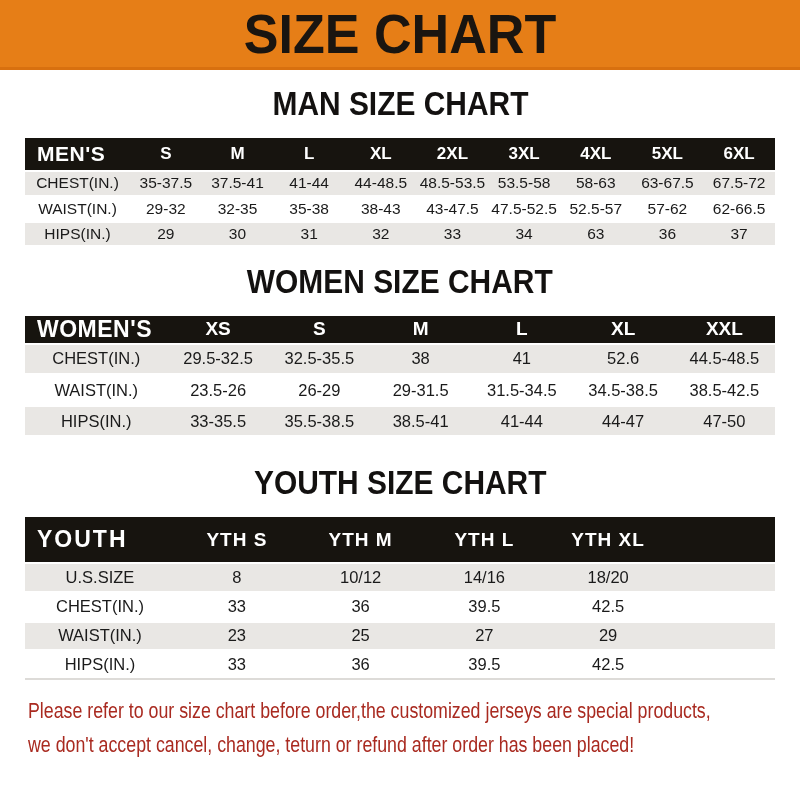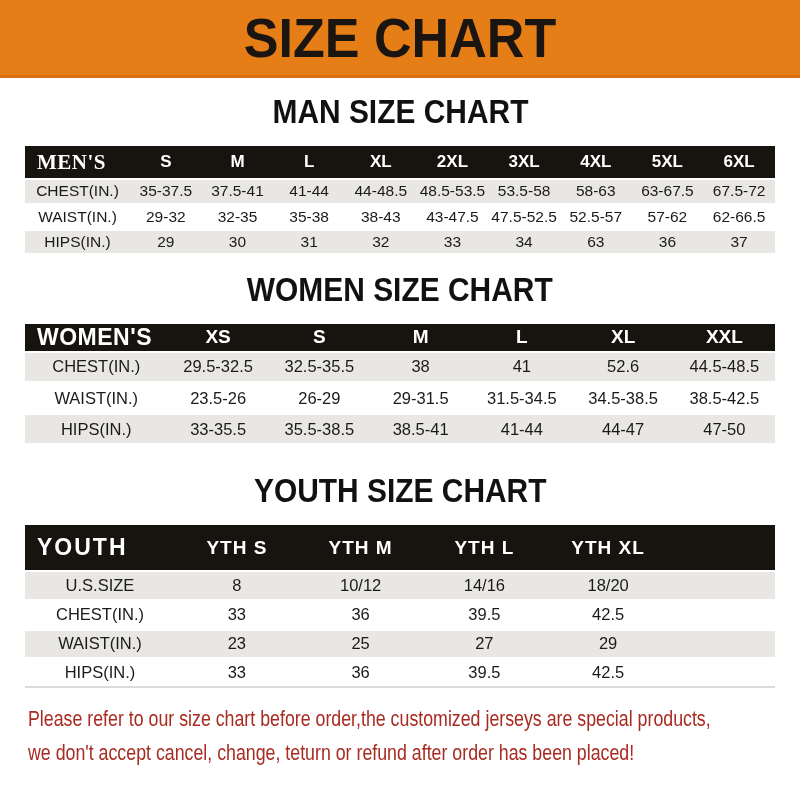--- a/index.html
+++ b/index.html
@@ -6,21 +6,21 @@
   html, body { margin: 0; padding: 0; }
   body {
     width: 800px; height: 800px; overflow: hidden;
     background: #ffffff;
     font-family: "Liberation Sans", sans-serif;
     color: #1a1a1a;
   }
 
   
   .banner {
-    width: 800px; height: 78px;
+    width: 800px; height: 70px;
     background: #e67e17;
     border-bottom: 3px solid #d8700f;
     display: flex; align-items: center; justify-content: center;
   }
   .banner h1 {
     margin: 0;
     font-size: 56px; font-weight: bold; color: #1a1510;
     transform: scaleX(0.93);
     letter-spacing: 0px;
     line-height: 1;
@@ -56,21 +56,21 @@
   th.corner { text-align: left; padding-left: 12px; }
   td { text-align: center; padding: 0; font-weight: normal; }
 
   tbody tr { border-bottom: 3px solid #ffffff; }
   tbody tr:first-child { border-top: 2px solid #ffffff; }
   tbody tr:nth-child(odd) { background: #e9e7e4; }
   tbody tr:nth-child(even) { background: #ffffff; }
 
   
   .men thead tr  { height: 33px; font-size: 17px; }
-  .men th.corner { font-size: 21px; letter-spacing: 0.5px; font-family: Liberation Serif, serif; }
+  .men th.corner { font-size: 21px; letter-spacing: 0.5px; }
   .men tbody tr  { height: 25px; font-size: 15.5px; }
   .men col.label { width: 14%; }
 
   
   .women thead tr  { height: 27px; font-size: 19px; }
   .women th.corner { font-size: 23px; letter-spacing: 0.5px; }
   .women tbody tr  { height: 31px; font-size: 16.5px; }
   .women col.label { width: 19%; }
 
   

